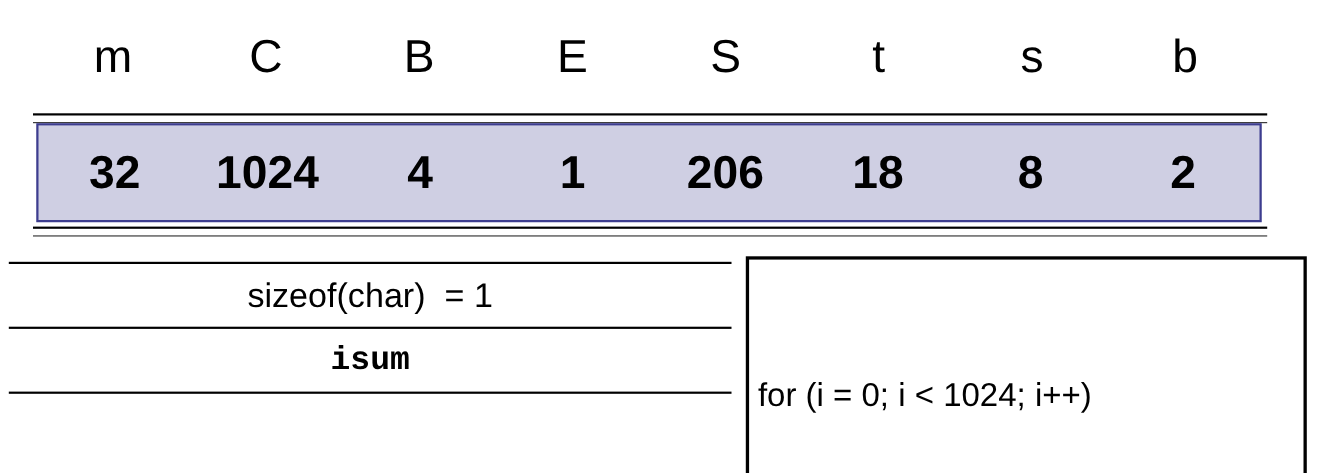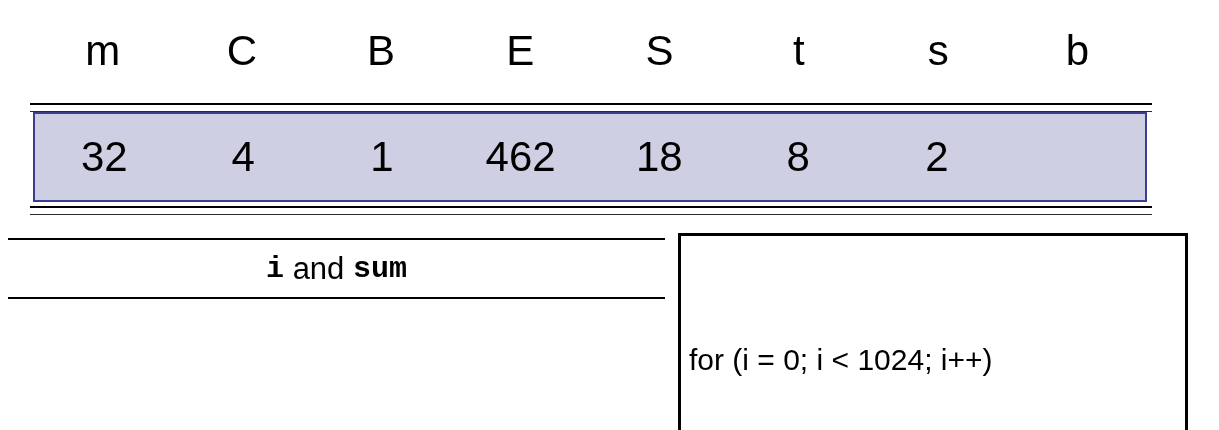--- a/index.html
+++ b/index.html
@@ -42,20 +42,21 @@
     width: 1110px; height: 86px;
     background: #cfcfe3;
     border: 2px solid #3d3d8f;
     display: grid;
     grid-template-columns: repeat(8, 1fr);
   }
   .vcell {
     display: flex; align-items: center; justify-content: center;
     font-size: 42px;
     line-height: 1;
+    font-weight: bold;
   }
 
   
   .notes-table {
     position: absolute;
     left: 8px; top: 238px;
     width: 657px;
     border-top: 2px solid #000000;
   }
   .note-row {
@@ -102,33 +103,37 @@
     <div class="hcell">S</div>
     <div class="hcell">t</div>
     <div class="hcell">s</div>
     <div class="hcell">b</div>
   </div>
 
   <div class="rule rule-top"></div>
 
   <div class="values-box">
     <div class="vcell">32</div>
+    <div class="vcell">1024</div>
     <div class="vcell">4</div>
     <div class="vcell">1</div>
-    <div class="vcell">462</div>
+    <div class="vcell">206</div>
     <div class="vcell">18</div>
     <div class="vcell">8</div>
     <div class="vcell">2</div>
   </div>
 
   <div class="rule rule-bottom"></div>
 
   <div class="notes-table">
     <div class="note-row">
-      <span class="seg-mono-bold">i</span><span class="seg-sans"> and </span><span class="seg-mono-bold">sum</span>
+      <span class="seg-sans">sizeof(char)  = 1</span>
+    </div>
+    <div class="note-row">
+      <span class="seg-mono-bold">i</span><span class="seg-mono-bold">sum</span>
     </div>
   </div>
 
   <div class="code-box">
     <div class="code-line">for (i = 0; i &lt; 1024; i++)</div>
     
     
     
   </div>
 

